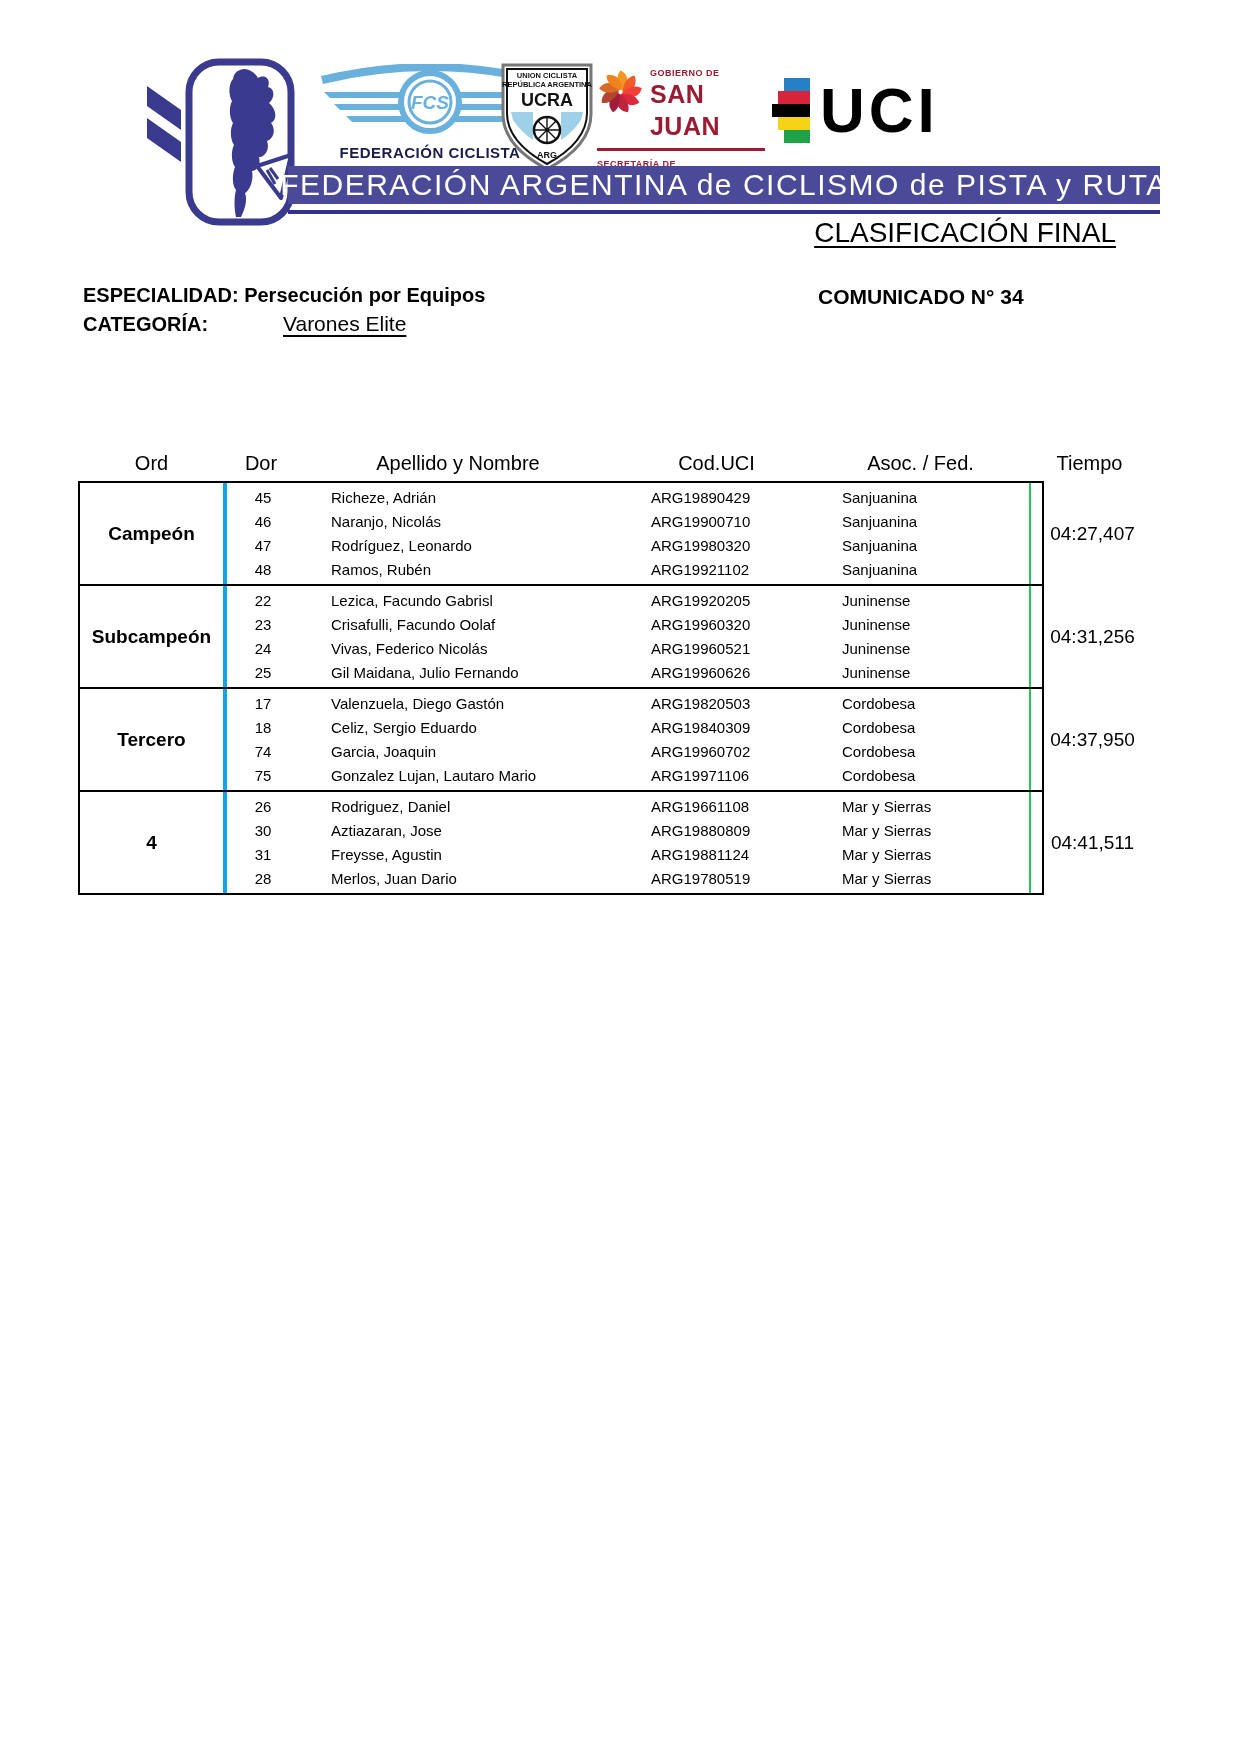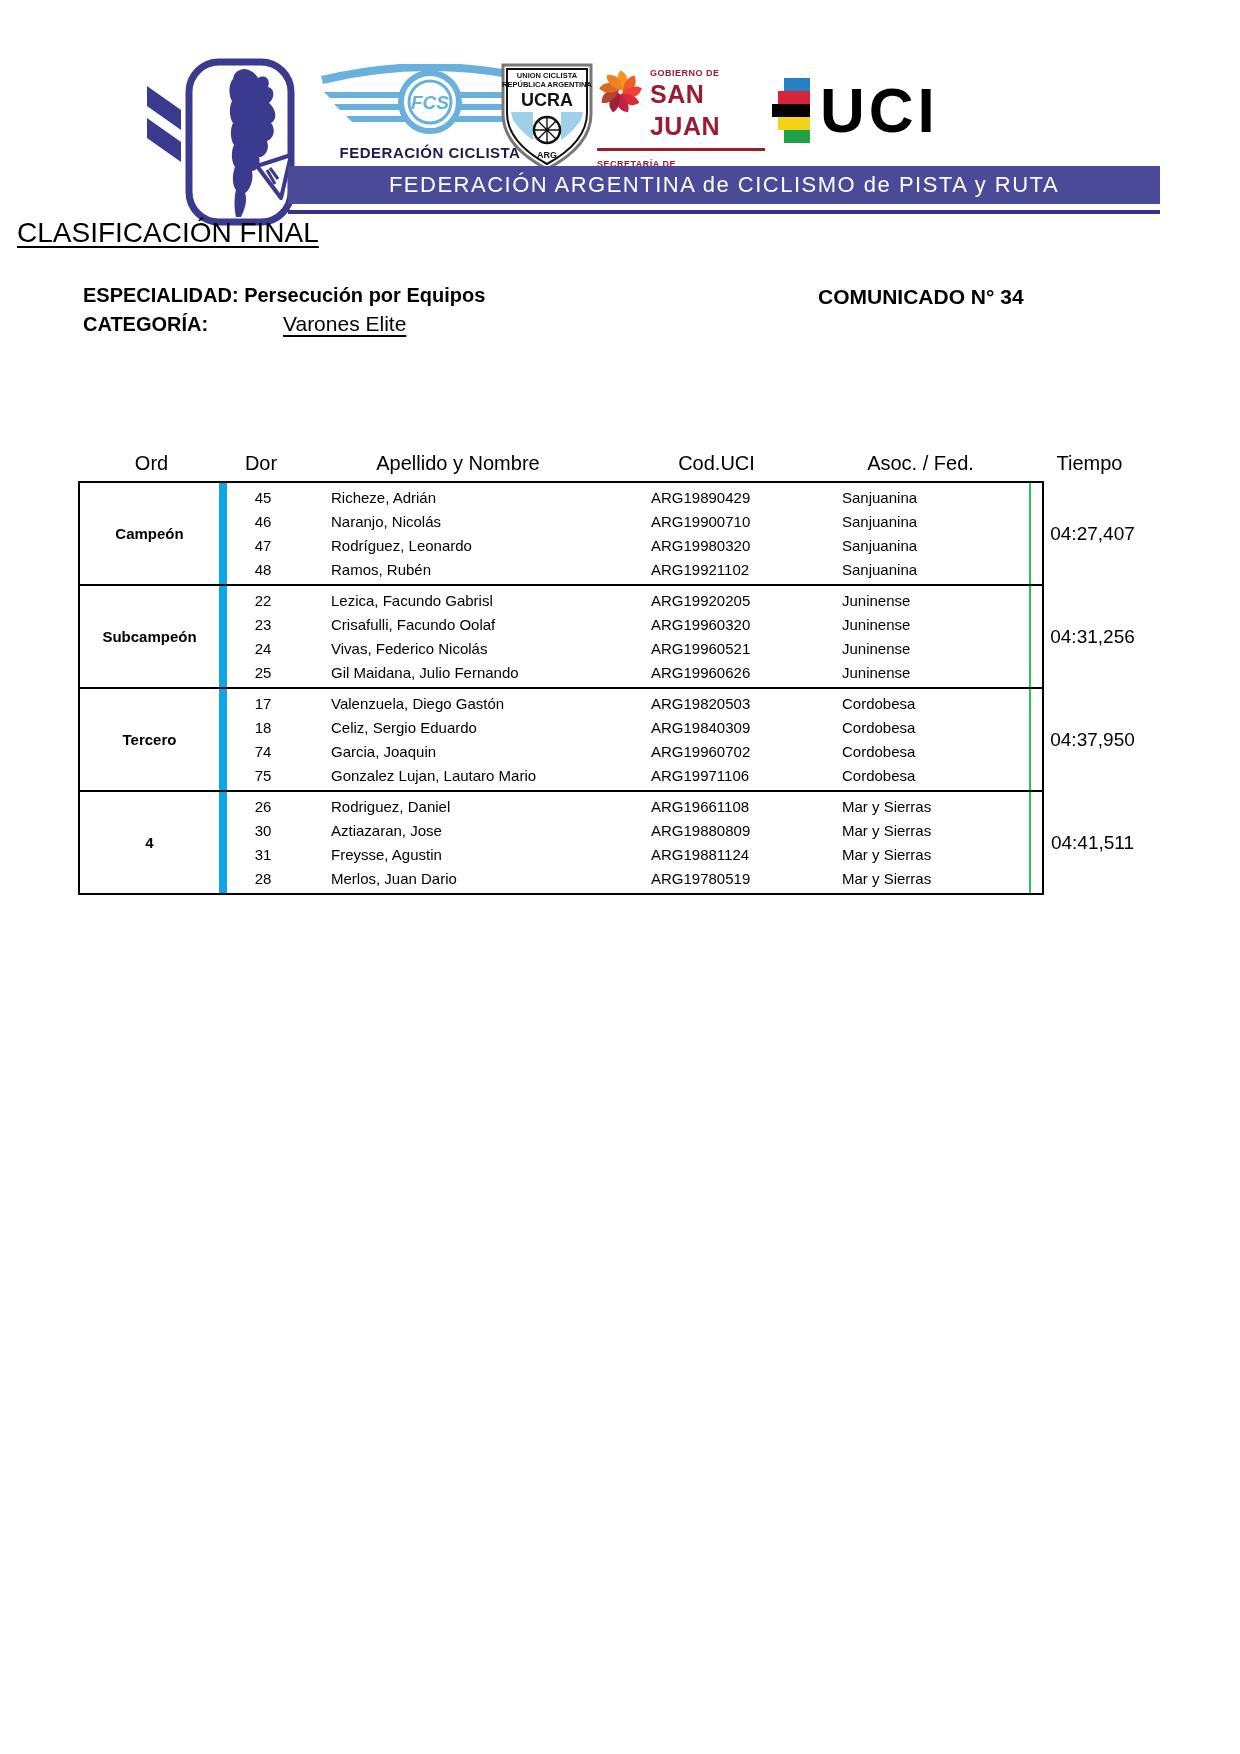--- a/index.html
+++ b/index.html
@@ -25,42 +25,42 @@
   .uci-stripes div{height:13px;}
   .s-blue{width:26px;margin-left:12px;background:#2581c4;}
   .s-red{width:32px;margin-left:6px;background:#d6253a;}
   .s-black{width:38px;margin-left:0;background:#000;}
   .s-yellow{width:32px;margin-left:6px;background:#f5d417;}
   .s-green{width:26px;margin-left:12px;background:#1fa148;}
   .uci-word{font-size:62px;font-weight:bold;letter-spacing:4px;transform:scaleY(1.02);line-height:62px;}
 
   
   .banner{position:absolute;left:288px;top:166px;width:872px;height:38px;background:#4a4a99;
-          display:flex;align-items:center;justify-content:center;color:#fff;font-size:22px;
+          display:flex;align-items:center;justify-content:center;color:#fff;font-size:30px;
           letter-spacing:1.5px;white-space:nowrap;}
   .banner-underline{position:absolute;left:288px;top:210px;width:872px;height:4px;background:#33338a;}
 
   
-  .doc-title{position:absolute;left:17px;top:217px;width:1112px;text-align:left;font-size:28px;
+  .doc-title{position:absolute;left:4px;top:217px;width:1112px;text-align:right;font-size:28px;
              text-decoration:underline;text-underline-offset:4px;}
   .meta-esp{position:absolute;left:83px;top:284px;font-size:20px;font-weight:bold;}
   .meta-com{position:absolute;left:818px;top:285px;font-size:21px;font-weight:bold;white-space:nowrap;}
   .meta-cat-label{position:absolute;left:83px;top:313px;font-size:20px;font-weight:bold;}
   .meta-cat-value{position:absolute;left:283px;top:312px;font-size:21px;
                   text-decoration:underline;text-underline-offset:4px;}
 
   
   .rtable{position:absolute;left:78px;top:452px;width:966px;}
   .thead{display:grid;grid-template-columns:147px 72px 322px 195px 213px 125px;
          font-size:20px;margin-bottom:6px;}
   .thead span{text-align:center;}
   .group{display:grid;grid-template-columns:147px 802px 125px;border:2px solid #000;margin-top:-2px;background:#fff;}
   .group:first-of-type{margin-top:0;}
-  .ord-cell{border-right:8px solid #0ea5e9;display:flex;align-items:center;justify-content:center;
-            font-weight:bold;font-size:15px;white-space:nowrap;overflow:visible;}
+  .ord-cell{border-right:4px solid #0ea5e9;display:flex;align-items:center;justify-content:center;
+            font-weight:bold;font-size:19px;white-space:nowrap;overflow:visible;}
   .tiempo-cell{border-left:2px solid #22c55e;display:flex;align-items:center;justify-content:center;font-size:19px;}
   .mid-cell{padding:3px 0 2px 0;}
   .rider-row{display:grid;grid-template-columns:72px 322px 195px 213px;height:24px;line-height:24px;font-size:15px;}
   .c-dor{text-align:center;}
   .c-name{padding-left:32px;white-space:nowrap;}
   .c-cod{padding-left:30px;white-space:nowrap;}
   .c-asoc{padding-left:26px;white-space:nowrap;}
 </style>
 </head>
 <body>

